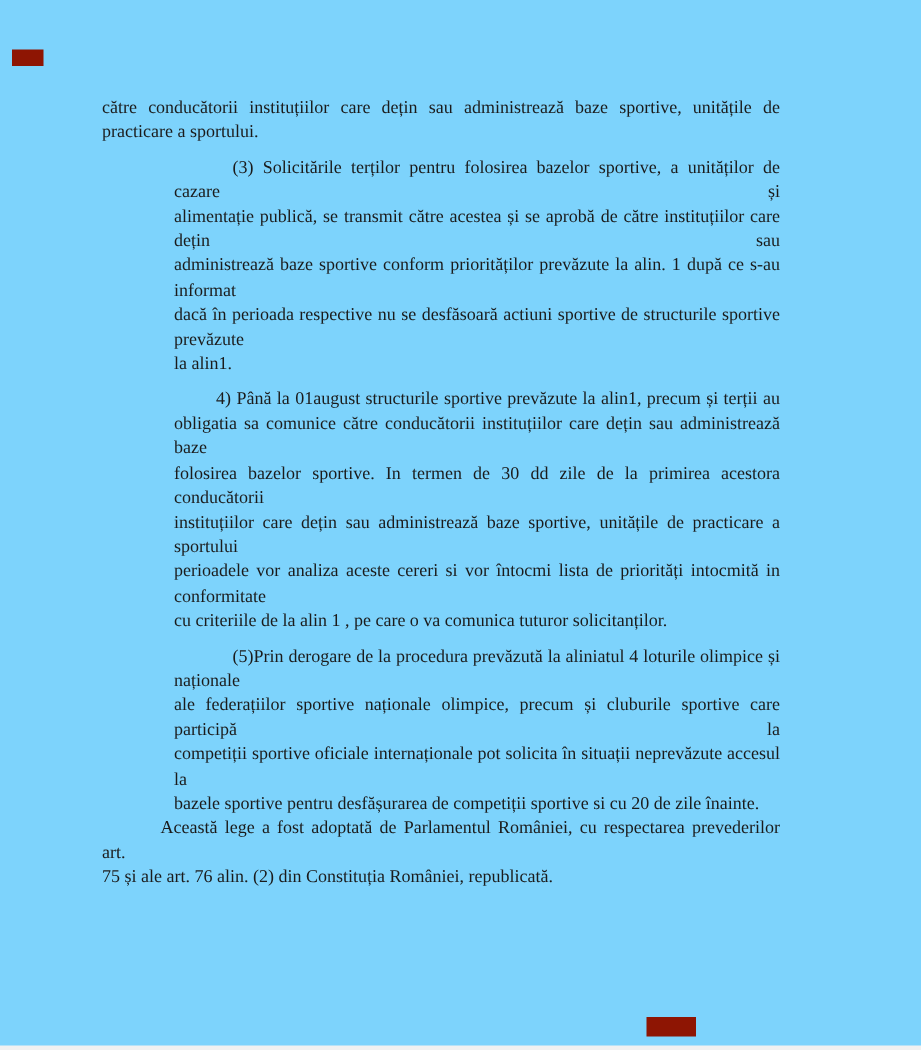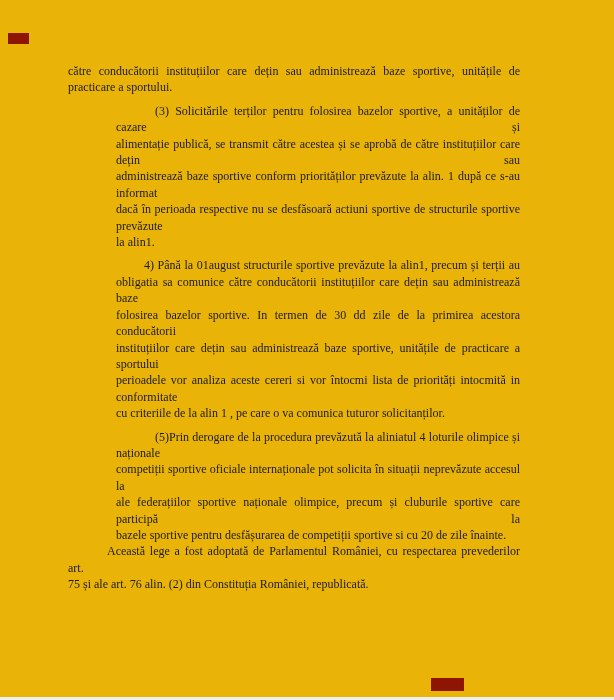--- a/index.html
+++ b/index.html
@@ -7,21 +7,21 @@
     padding: 0;
     width: 614px;
     height: 700px;
     background: #ffffff;
     overflow: hidden;
   }
   .page {
     position: relative;
     width: 614px;
     height: 700px;
-    background: #eab308;
+    background: #7dd3fc;
     font-family: "Liberation Serif", "DejaVu Serif", serif;
     color: #1b1b1b;
   }
   .textblock {
     position: absolute;
     left: 68px;
     top: 63px;
     width: 452px;
   }
   .para { margin: 0; }
@@ -85,22 +85,22 @@
         <div class="para gap-normal">
           <div class="line" style="text-indent: 28px;"><span class="seg-u">4) Până la 01august structurile sportive prevăzute la alin1, precum și terții au</span></div>
           <div class="line"><span class="seg-u">obligatia sa comunice </span><span>către conducătorii instituțiilor care dețin sau administrează baze</span></div>
           <div class="line"><span>folosirea bazelor sportive. In termen de 30 dd zile de la primirea acestora conducătorii</span></div>
           <div class="line"><span>instituțiilor care dețin sau administrează baze sportive, unitățile de practicare a sportului</span></div>
           <div class="line"><span>perioadele vor analiza aceste cereri si vor întocmi lista de priorități intocmită in conformitate</span></div>
           <div class="line last"><span>cu criteriile de la alin 1 , pe care o va comunica tuturor solicitanților.</span></div>
         </div>
         <div class="para gap-normal">
           <div class="line" style="text-indent: 39px;"><span>(5)Prin derogare de la procedura prevăzută la aliniatul 4 loturile olimpice și naționale</span></div>
+          <div class="line"><span>ale federațiilor sportive naționale olimpice, precum și cluburile sportive care participă la</span></div>
           <div class="line"><span>competiții sportive oficiale internaționale pot solicita în situații neprevăzute accesul la</span></div>
-          <div class="line"><span>ale federațiilor sportive naționale olimpice, precum și cluburile sportive care participă la</span></div>
           <div class="line last"><span>bazele sportive pentru desfășurarea de competiții sportive si cu 20 de zile înainte.</span></div>
         </div>
         <div class="para gap-large">
           <div class="line" style="text-indent: 39px;"><span>Această lege a fost adoptată de Parlamentul României, cu respectarea prevederilor art.</span></div>
           <div class="line last"><span>75 și ale art. 76 alin. (2) din Constituția României, republicată.</span></div>
         </div>
       </div>
 
   </div>
 

